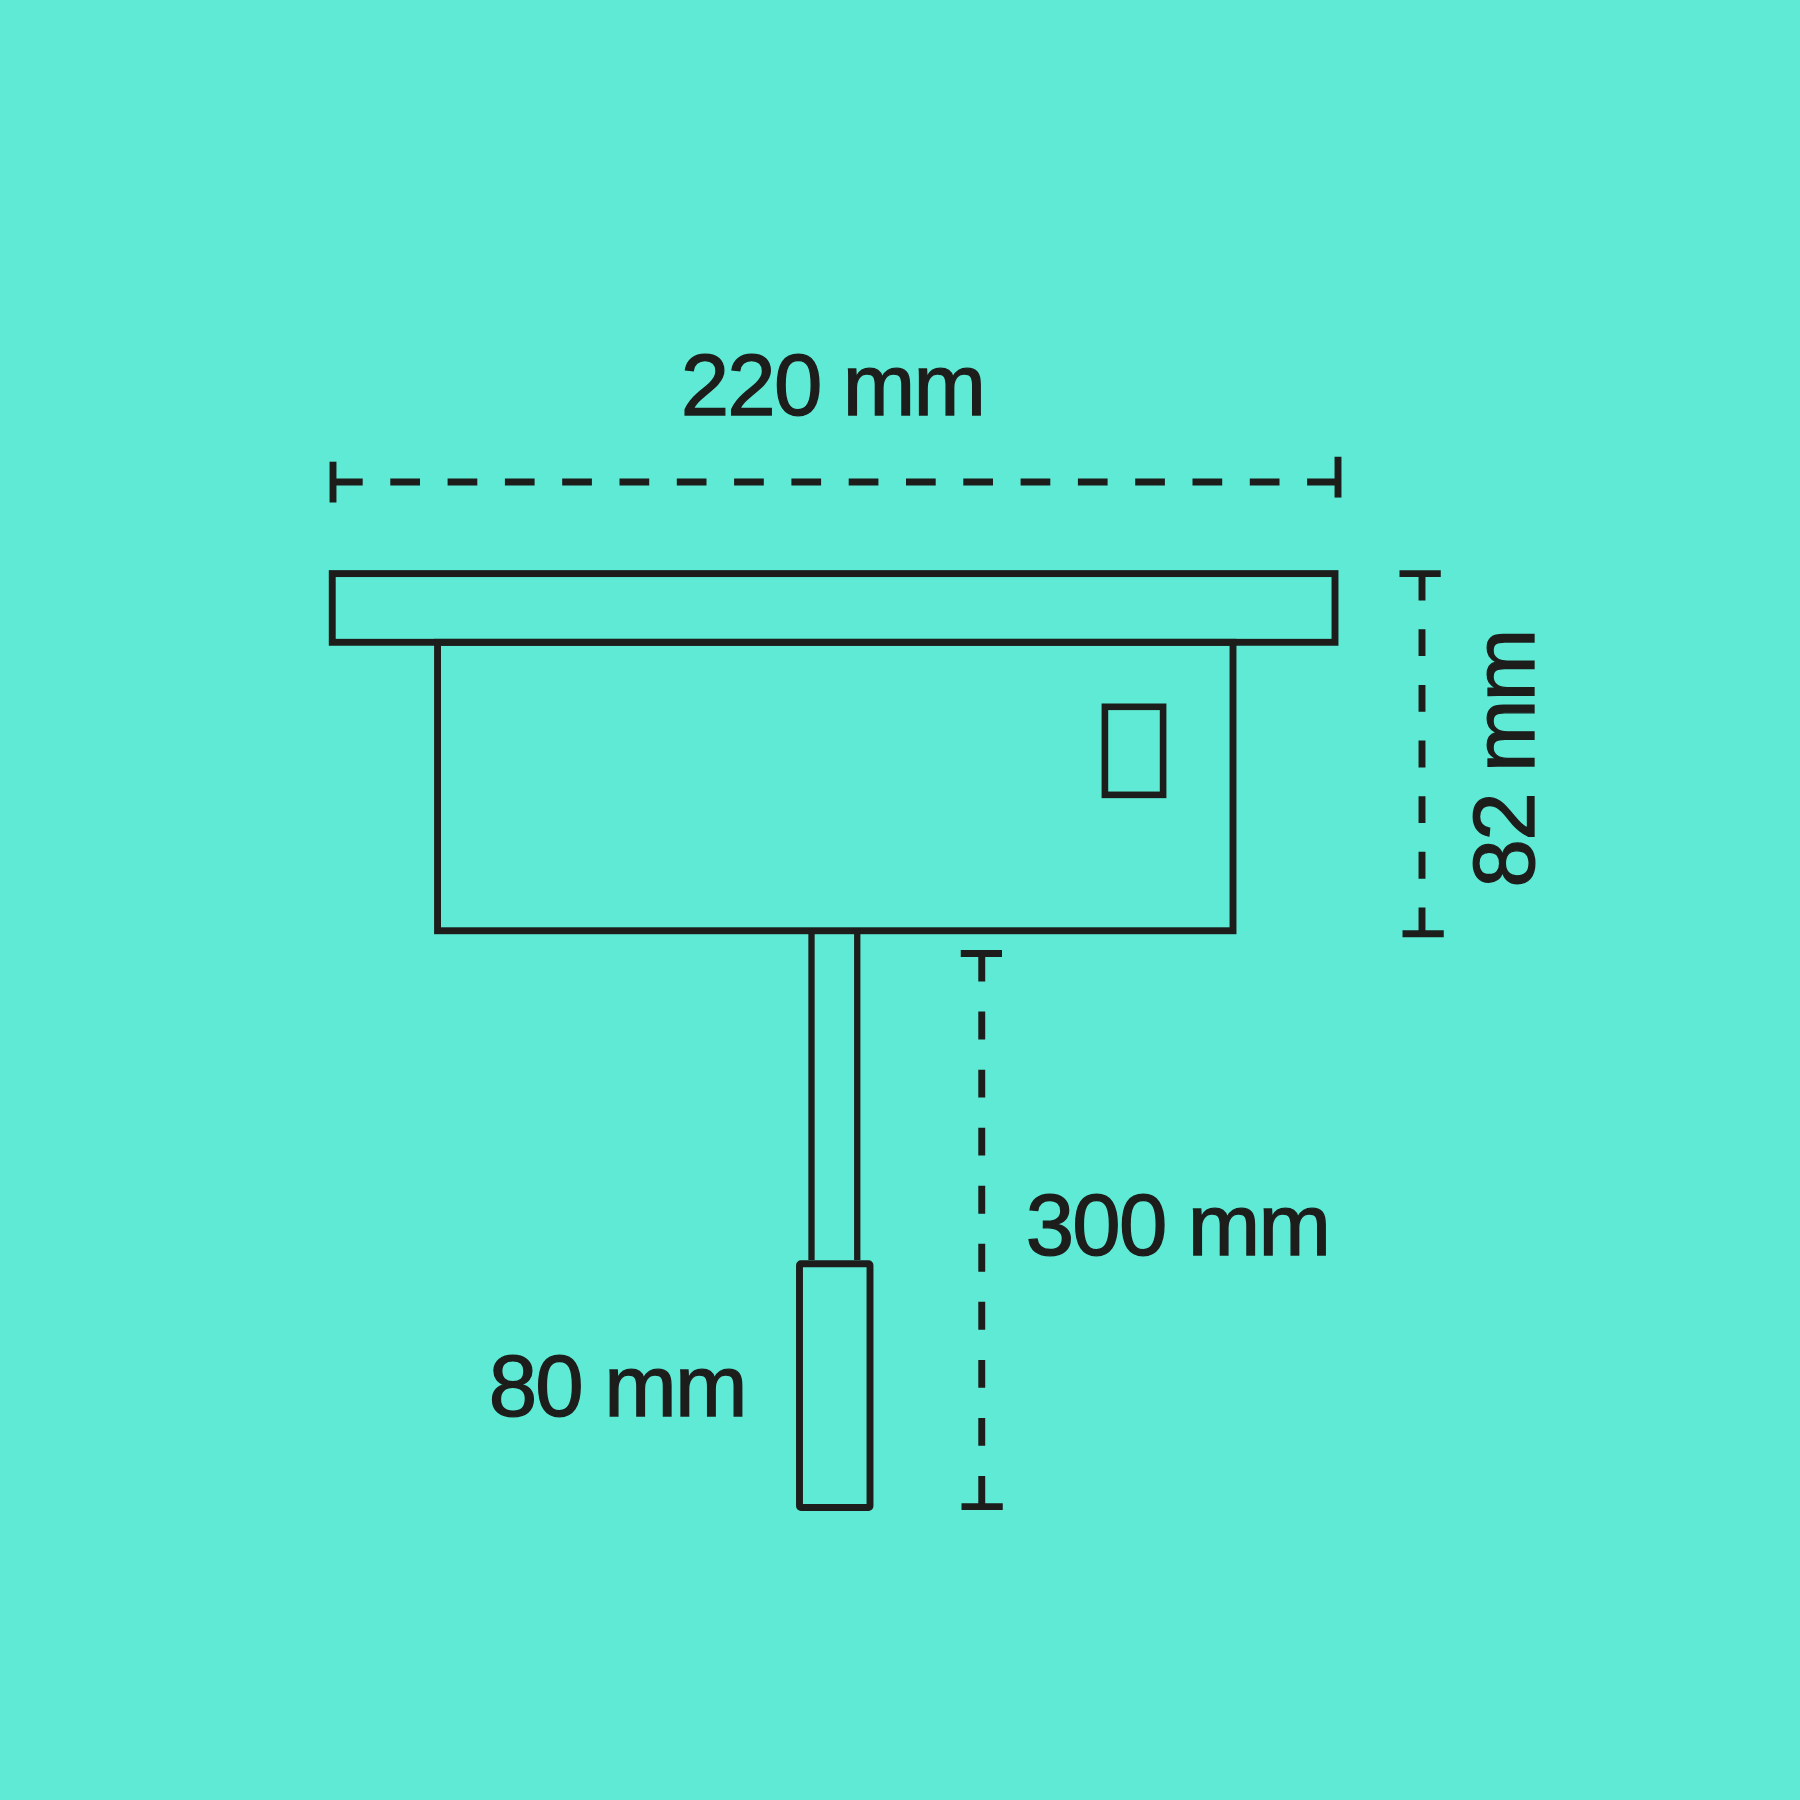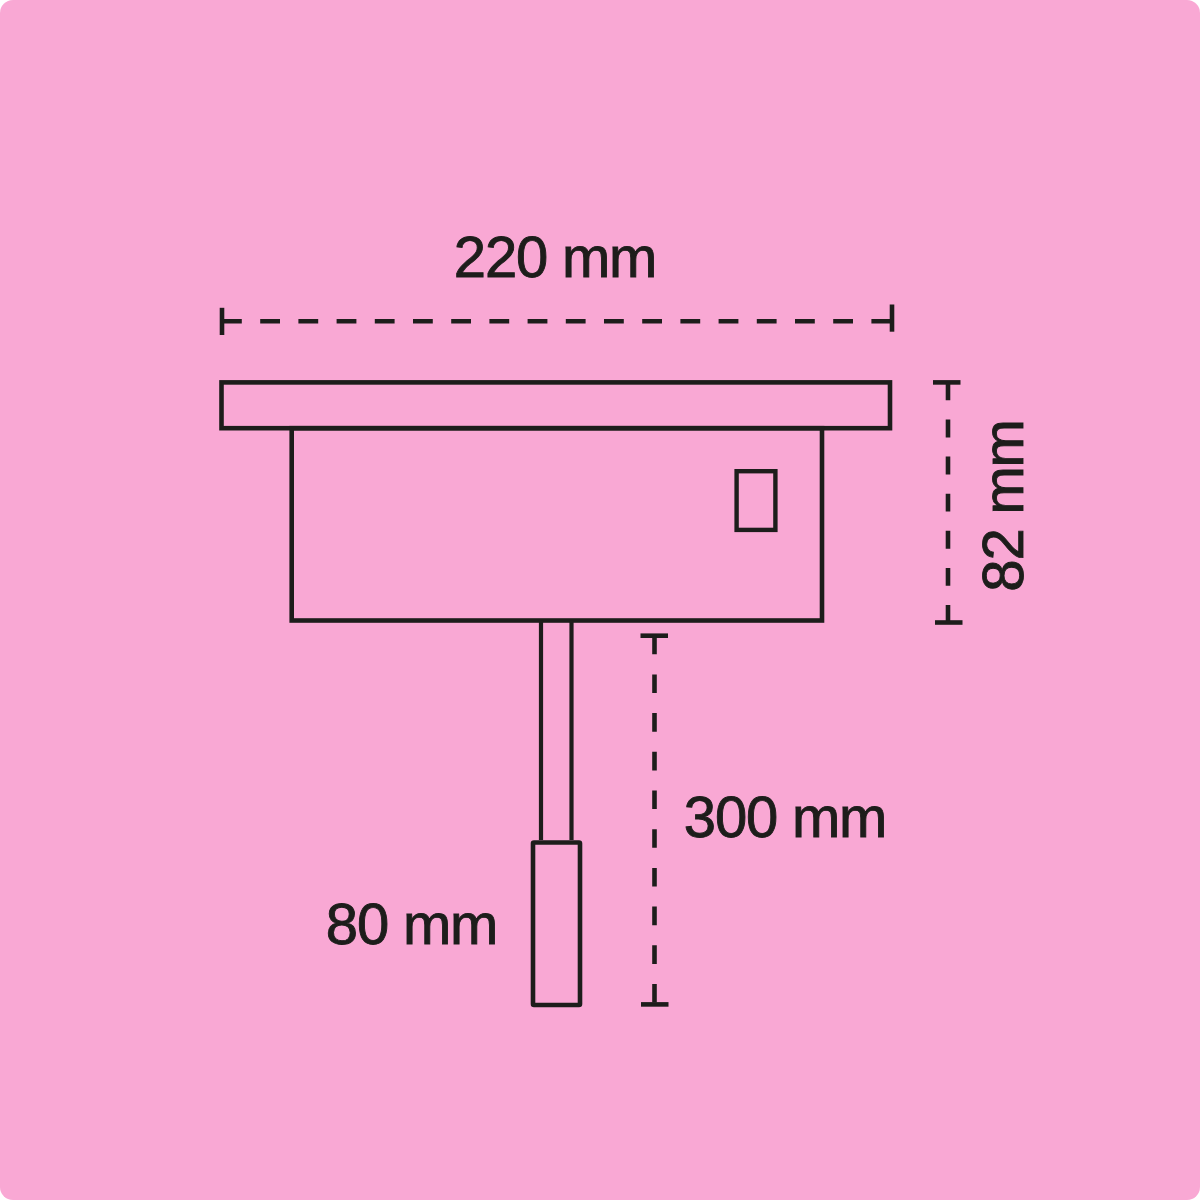--- a/index.html
+++ b/index.html
@@ -1,16 +1,16 @@
 <!DOCTYPE html>
 <html><head>
 <meta charset="utf-8">
 <style>
   html,body{margin:0;padding:0;background:#ffffff;}
-  .page{width:1200px;height:1200px;position:relative;background:#f9a8d4;border-radius:13px;}
+  .page{width:1200px;height:1200px;position:relative;background:#5eead4;}
   svg{display:block;}
   text{font-family:"Liberation Sans",sans-serif;fill:#1d1d1b;stroke:#1d1d1b;stroke-width:0.9;}
 </style>
 </head>
 <body>
 <div class="page">
 <svg width="1200" height="1200" viewBox="0 0 1200 1200">
 
   <text x="555" y="276.5" font-size="58" letter-spacing="-1.2" text-anchor="middle">220 mm</text>
 

